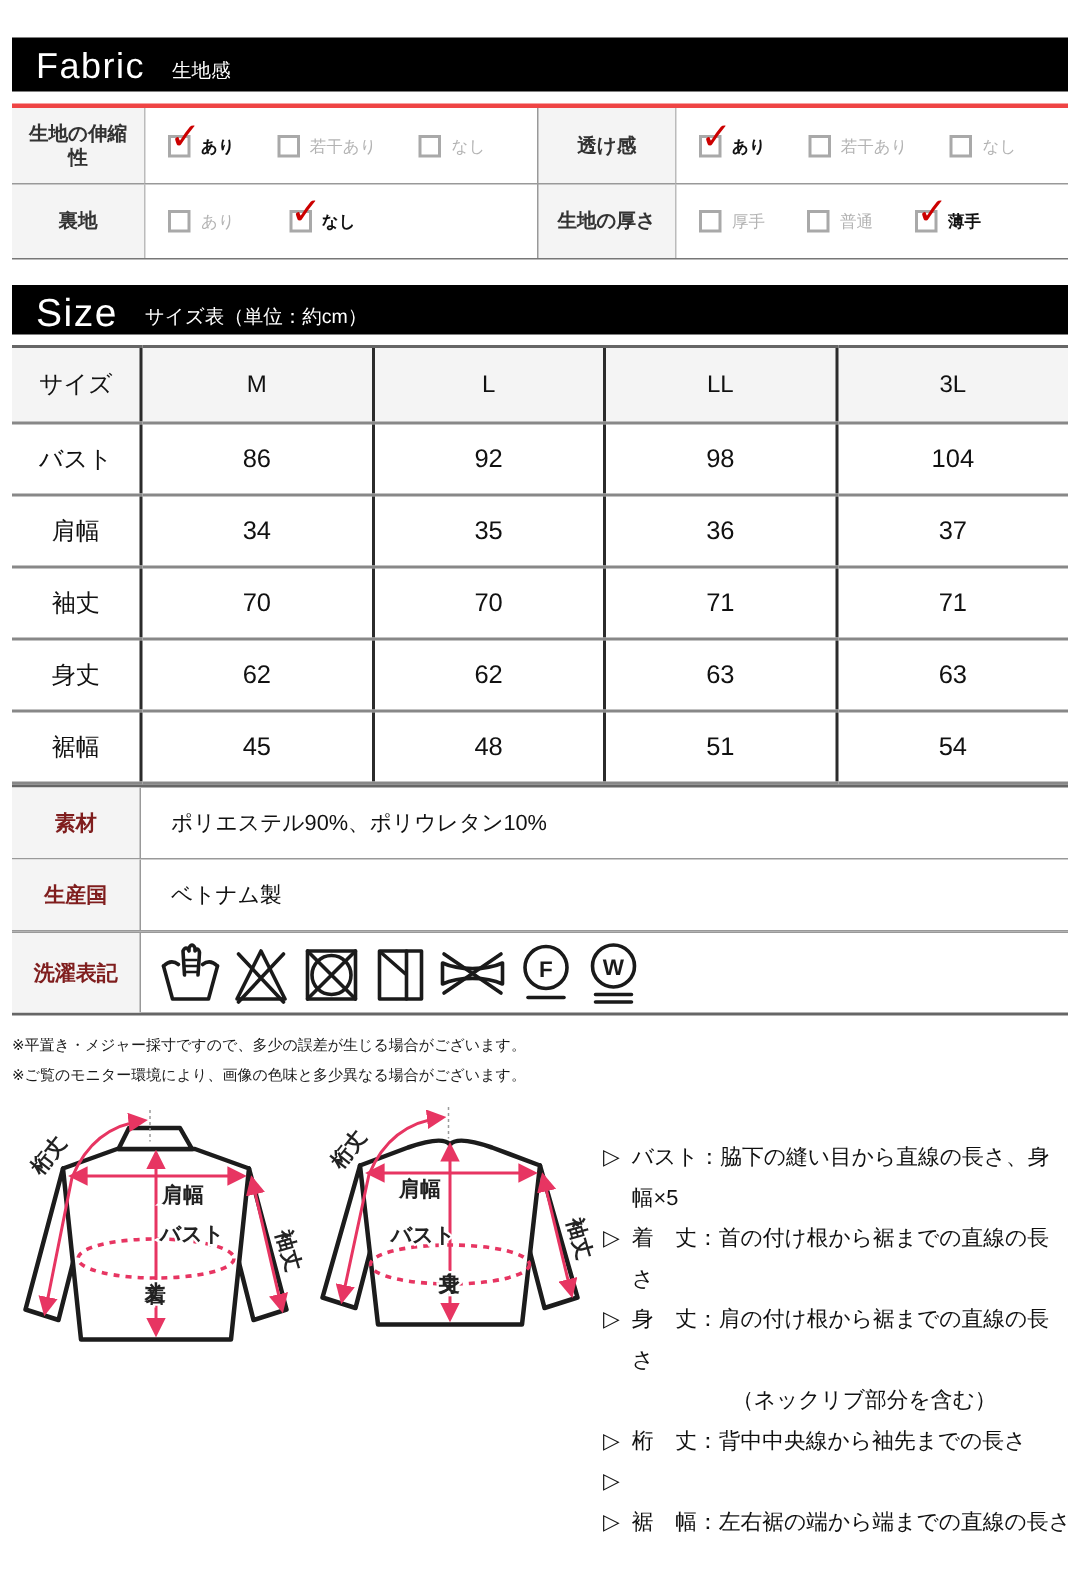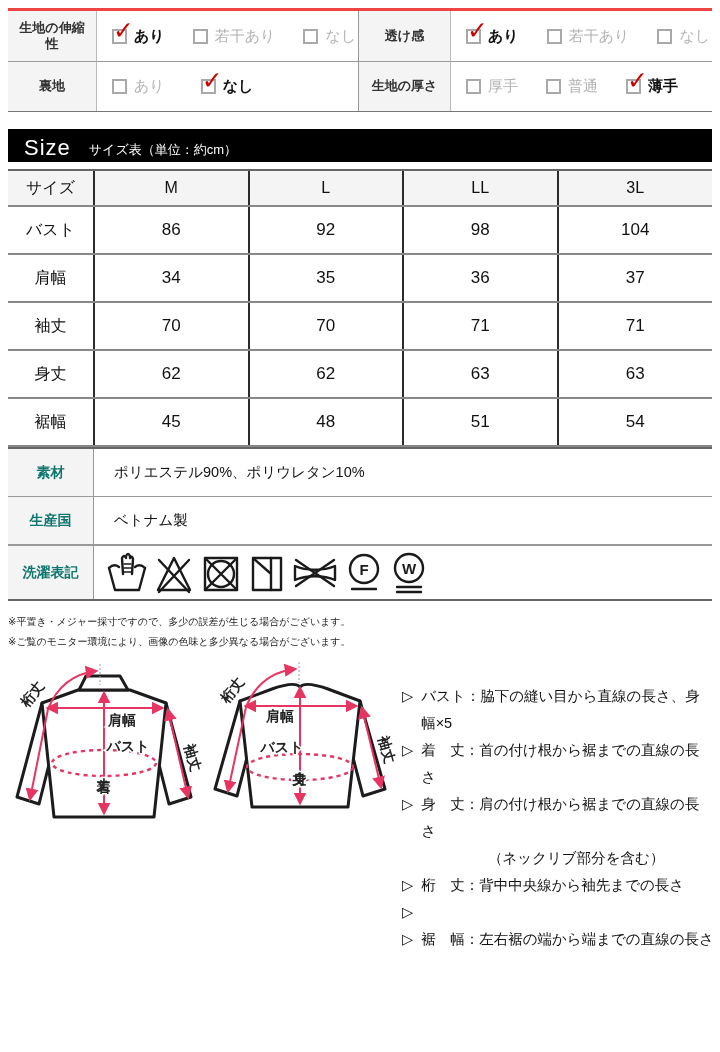--- a/index.html
+++ b/index.html
@@ -13,53 +13,53 @@
   html,body{background:#fff;}
   body{font-family:"Liberation Sans","DejaVu Sans",sans-serif;color:#111;}
   .page{width:720px;height:1052px;background:#fff;overflow:hidden;position:relative;}
 
   
   .bar{margin:0 8px;height:36px;background:var(--header-bg);display:flex;align-items:baseline;gap:18px;padding:4px 0 0 16px;}
   .bar .en{color:#fff;font-size:24px;letter-spacing:1px;font-weight:normal;align-self:center;}
   .bar .ja{color:#fff;font-size:13px;align-self:center;padding-top:4px;}
   .bar.first{margin-top:25px;}
   .bar.size-bar{height:33px;margin-top:17px;}
-  .bar.size-bar .en{font-size:22px;}
+  .bar.size-bar .en{font-size:26px;}
 
   
   .fabric-table{margin:8px 8px 4px;border-top:3px solid #ef4444;border-bottom:1px solid #777;
     display:grid;grid-template-columns:88px 262px 92px 1fr;grid-auto-rows:50px;}
   .f-label{background:var(--label-cell-bg);display:flex;align-items:center;justify-content:center;
     text-align:center;font-size:13px;font-weight:bold;color:#333;line-height:1.25;padding:0 6px;}
   .f-opts{display:flex;align-items:center;gap:28px;padding-left:15px;border-left:1px solid #bbb;}
   .f-label.mid{border-left:1px solid #999;}
   .row2{border-top:1px solid #999;}
-  .opt{display:flex;align-items:center;gap:7px;color:var(--muted-text);font-size:15px;}
+  .opt{display:flex;align-items:center;gap:7px;color:var(--muted-text);font-size:11px;}
   .opt .box{width:15px;height:15px;border:2px solid #a9a9a9;background:#fff;position:relative;flex:none;}
   .opt.on{color:#111;font-weight:bold;}
   .opt.on .box::after{content:"✓";position:absolute;left:-1px;top:-13px;font-size:25px;line-height:1;
     color:var(--check-red);font-weight:bold;}
 
   
   table.size-table{border-collapse:collapse;width:704px;margin:7px 8px 0;table-layout:fixed;}
   table.size-table col.c0{width:86px;}
   table.size-table th,table.size-table td{border-left:2px solid #2b2b2b;text-align:center;vertical-align:middle;}
   table.size-table th:first-child,table.size-table td:first-child{border-left:none;}
-  table.size-table thead th{background:var(--label-cell-bg);height:36px;font-size:16px;font-weight:normal;
+  table.size-table thead th{background:var(--label-cell-bg);height:51px;font-size:16px;font-weight:normal;
     border-top:2px solid #666;border-bottom:2px solid #888;}
   table.size-table tbody th,table.size-table tbody td{height:48px;font-size:17px;font-weight:normal;
     border-bottom:2px solid #888;}
   table.size-table tbody th{font-size:16px;}
 
   
   .details{margin:0 8px;border-top:2px solid #666;border-bottom:2px solid #666;}
   .d-row{display:grid;grid-template-columns:86px 1fr;border-bottom:1px solid #999;}
   .d-row:last-child{border-bottom:none;}
   .d-label{background:var(--label-cell-bg);border-right:1px solid #999;min-height:47px;
-    display:flex;align-items:center;justify-content:center;font-size:14px;font-weight:bold;color:#0f766e;}
+    display:flex;align-items:center;justify-content:center;font-size:14px;font-weight:bold;color:#7f1d1d;}
   .d-value{display:flex;align-items:center;padding-left:20px;font-size:14.5px;min-height:47px;}
   .laundry-row .d-value{min-height:53px;padding-left:12px;gap:7px;}
   .laundry-row svg{display:block;}
   .lic{stroke:#1a1a1a;stroke-width:2.4;fill:none;stroke-linecap:round;stroke-linejoin:round;}
   .lic-txt{font-size:15px;font-weight:bold;fill:#1a1a1a;font-family:"Liberation Sans",sans-serif;}
 
   
   .notes{margin:11px 8px 0;font-size:10px;line-height:19.5px;color:#1a1a1a;}
 
   
@@ -78,20 +78,24 @@
   .legend{flex:1;padding-top:26px;padding-left:4px;}
   .legend-line{font-size:14.5px;line-height:27px;color:#111;display:flex;}
   .legend-line .mk{margin-right:8px;flex:none;}
   .legend-line.cont{padding-left:86px;}
 </style>
 </head>
 <body>
 
 <div class="page">
 
+  <div class="bar first">
+    <span class="en">Fabric</span>
+    <span class="ja">生地感</span>
+  </div>
 
   <div class="fabric-table">
     <div class="f-label">生地の伸縮性</div>
     <div class="f-opts">
       <span class="opt on">
         <span class="box"></span>
         <span>あり</span>
       </span>
       <span class="opt">
         <span class="box"></span>

